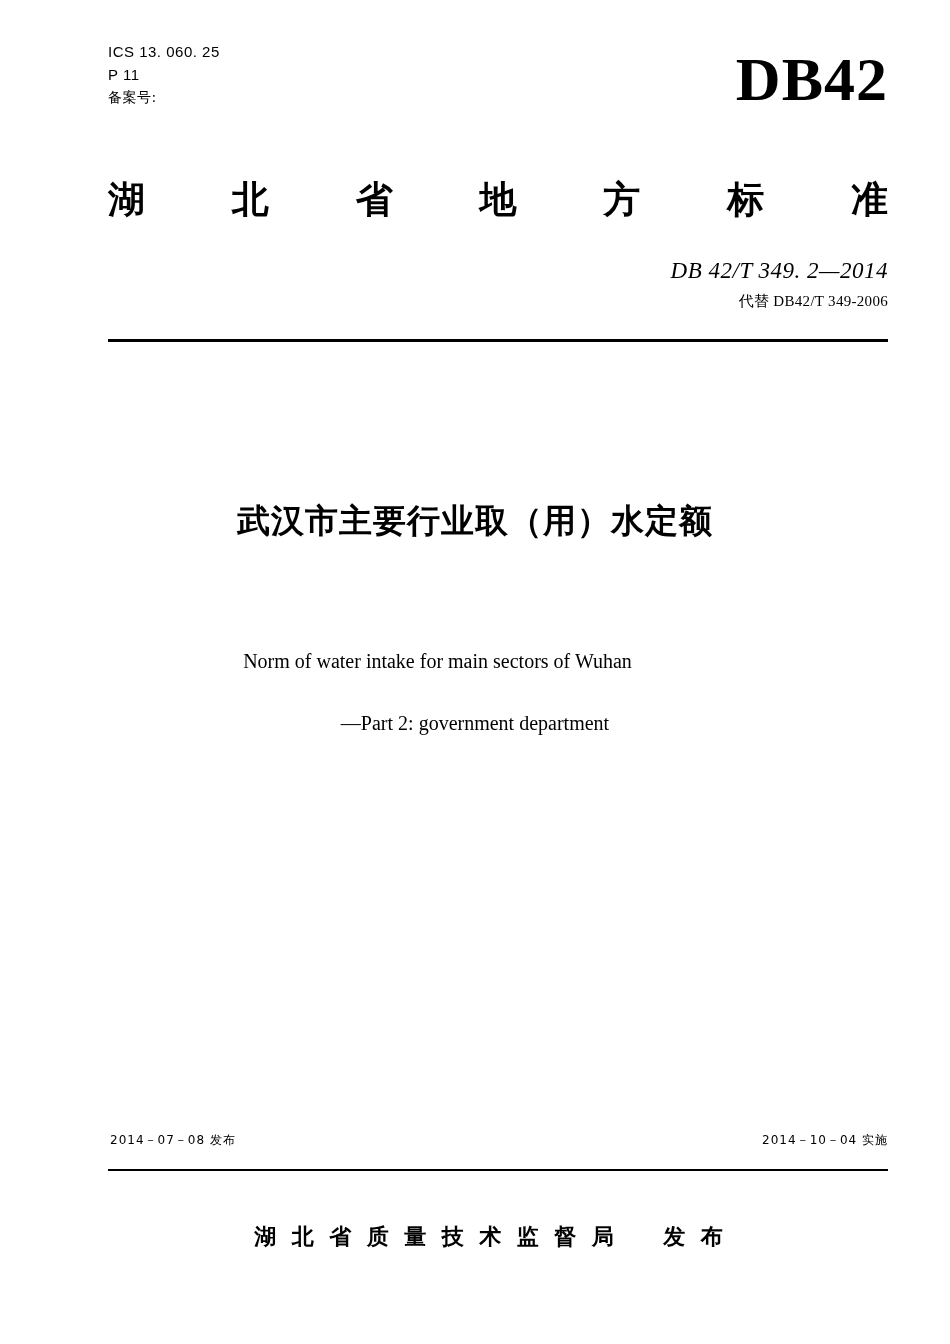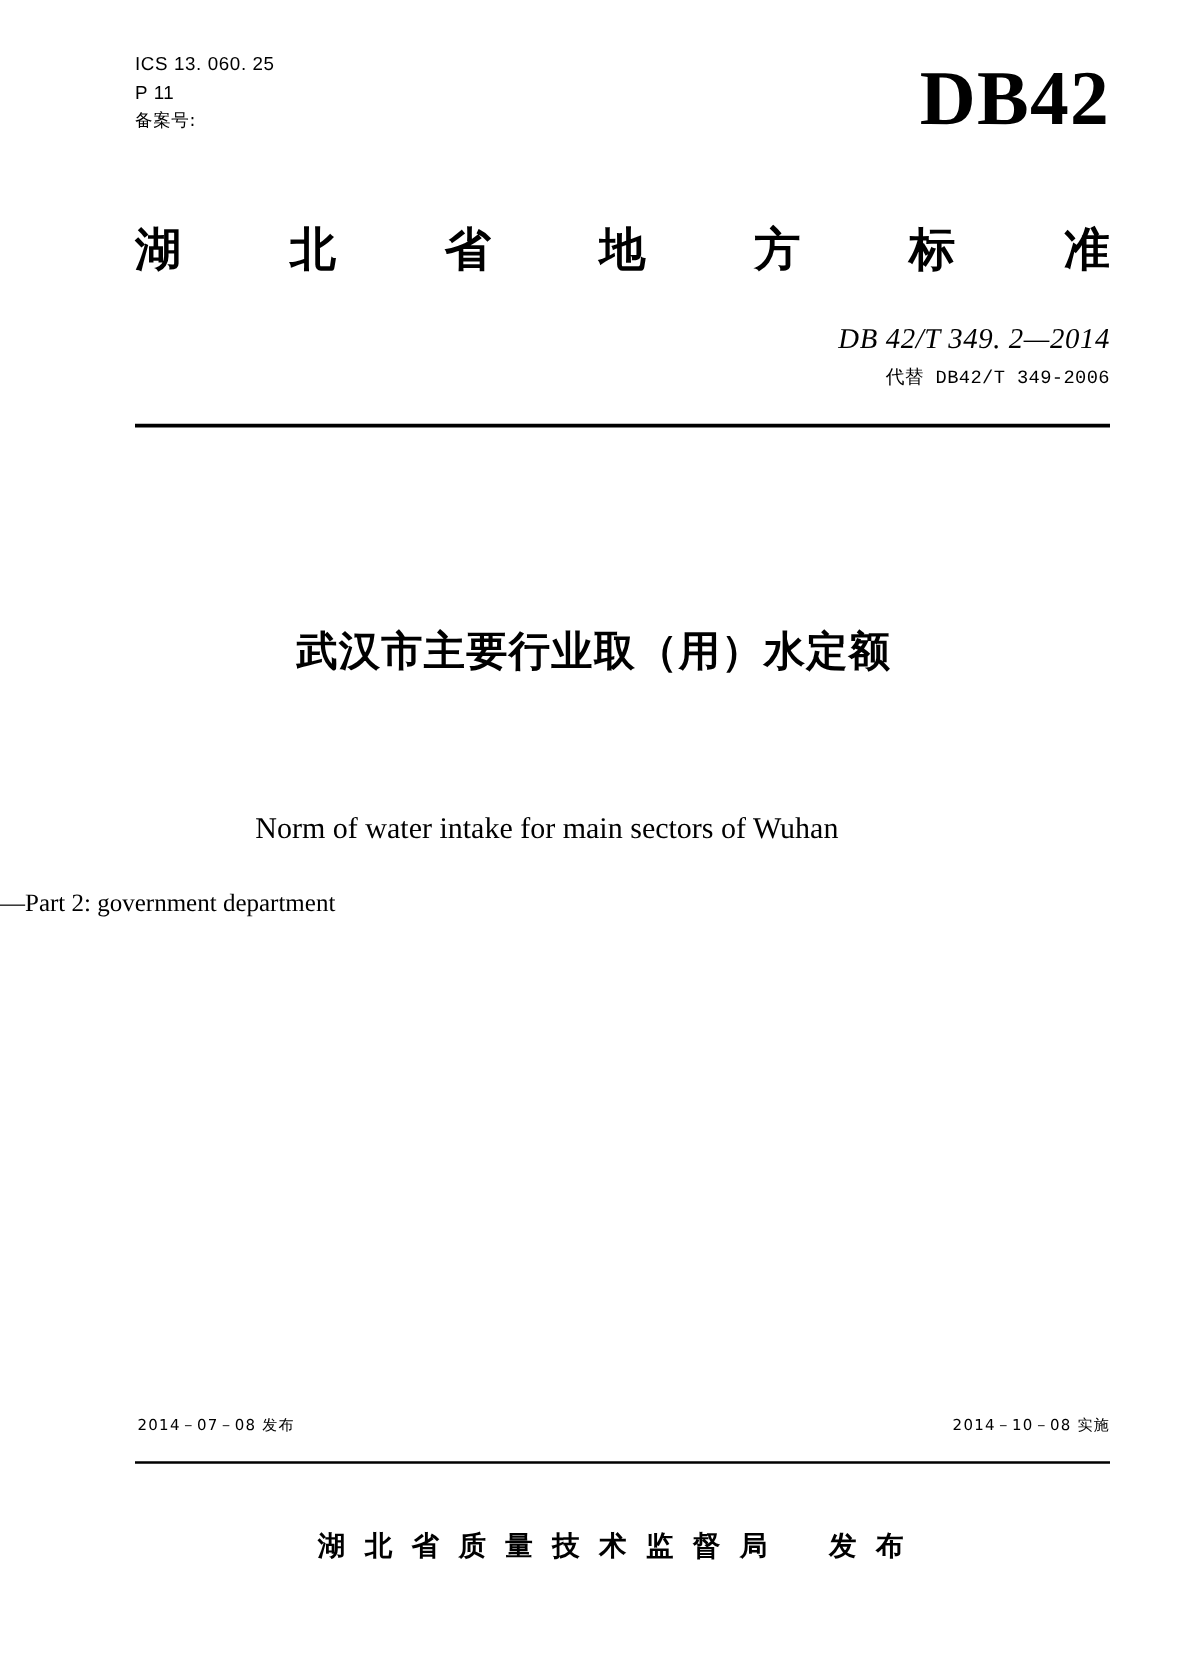--- a/index.html
+++ b/index.html
@@ -87,21 +87,21 @@
   }
   .std-replace {
     position: absolute;
     right: 62px;
     top: 292px;
     text-align: right;
     font-family: "Liberation Serif", serif;
     font-size: 15px;
     letter-spacing: 0.3px;
   }
-  .cn-inline { font-family: Liberation Mono, monospace; margin-left: 45px; }
+  .cn-inline { font-family: Liberation Serif, serif; margin-left: 45px; }
 
   .rule-top {
     position: absolute;
     left: 108px;
     top: 339px;
     width: 780px;
     height: 3px;
     background: #000;
   }
 
@@ -118,27 +118,28 @@
     line-height: 47px;
     letter-spacing: 1px;
   }
   .en-title {
     position: absolute;
     left: 0;
     top: 650px;
     width: 875px;
     text-align: center;
     font-family: "Liberation Serif", serif;
-    font-size: 24px;
+    font-size: 20px;
   }
   .en-subtitle {
     position: absolute;
     left: 0;
     top: 712px;
     width: 950px;
+    text-align: center;
     font-family: "Liberation Serif", serif;
     font-size: 20px;
   }
 
   
   .dates {
     position: absolute;
     left: 110px;
     top: 1132px;
     width: 778px;
@@ -205,21 +206,21 @@
 
   <div class="main-title">
     <div>武汉市主要行业取（用）水定额</div>
   </div>
 
   <div class="en-title">Norm of water intake for main sectors of Wuhan</div>
   <div class="en-subtitle">—Part 2: government department</div>
 
   <div class="dates">
     <span>2014－07－08 发布</span>
-    <span>2014－10－08 实施</span>
+    <span>2014－10－04 实施</span>
   </div>
   <div class="rule-bottom"></div>
 
   <div class="publisher">
     <span>湖 北 省 质 量 技 术 监 督 局</span>
     <span class="pub-word">发  布</span>
   </div>
 
 </div>
 

